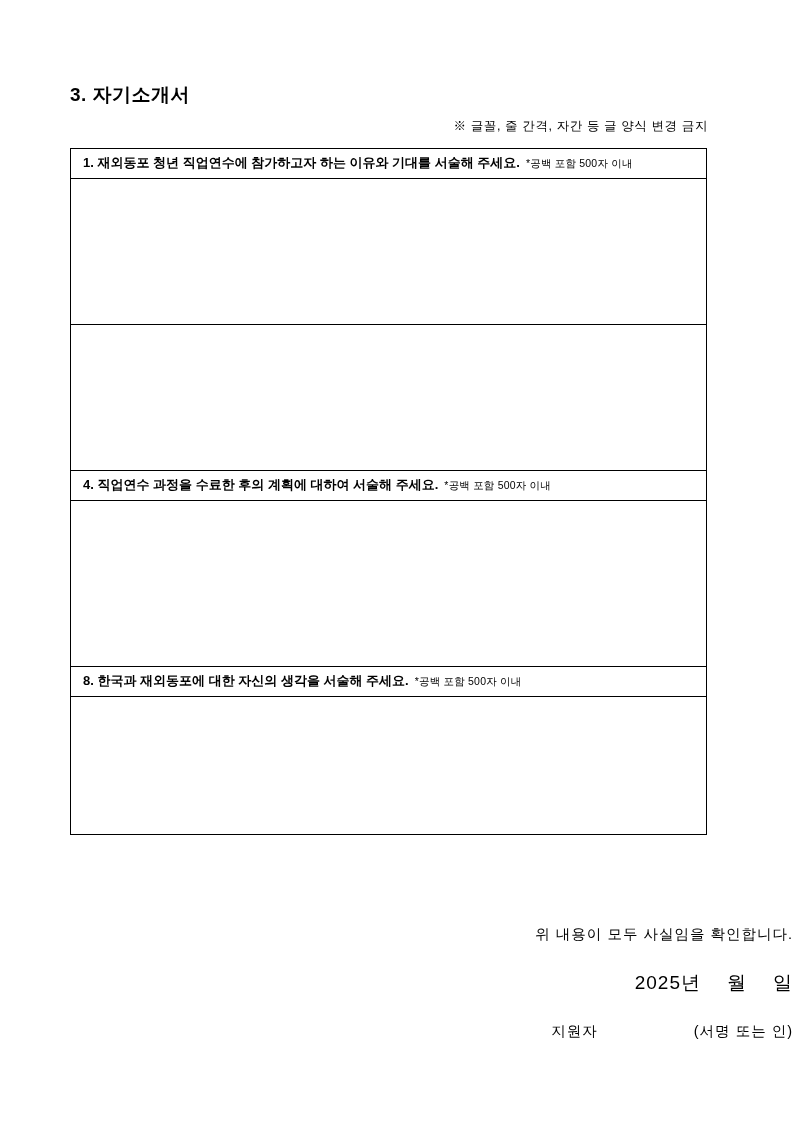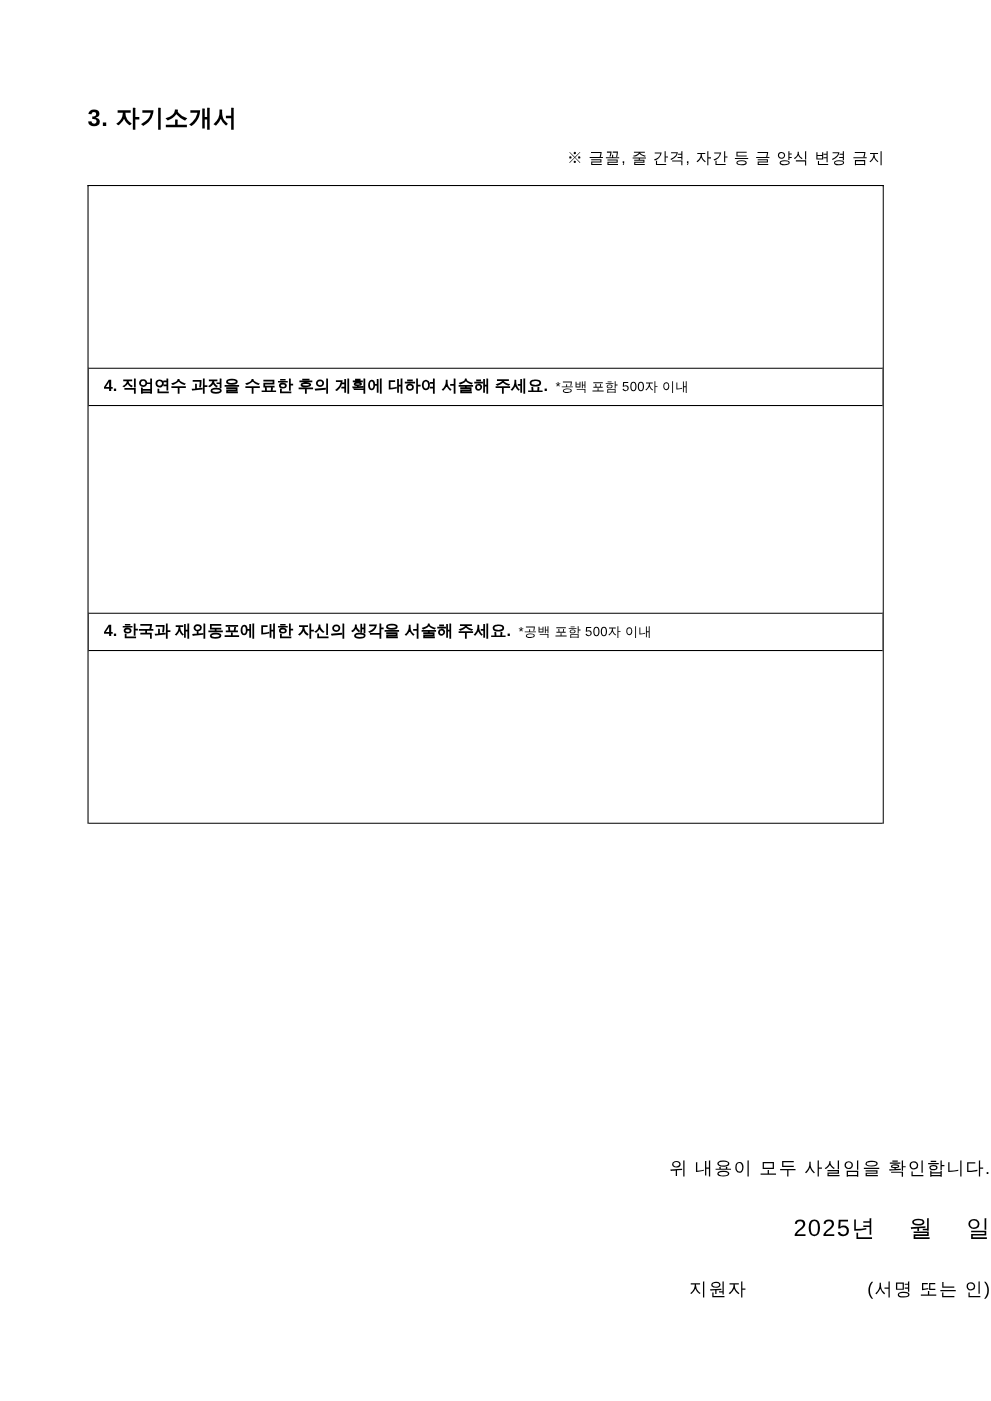--- a/index.html
+++ b/index.html
@@ -105,35 +105,41 @@
 <body>
 
 <div class="page">
 
   <div class="doc-title">3. 자기소개서</div>
 
   <div class="notice">※ 글꼴, 줄 간격, 자간 등 글 양식 변경 금지</div>
 
   <div class="table">
 
+    <div class="q-row">
+      <div class="q-head">
+        <span>1. 재외동포 청년 직업연수에 참가하고자 하는 이유와 기대를 서술해 주세요.</span><span class="limit">*공백 포함 500자 이내</span>
+      </div>
+      <div class="q-body h1"></div>
+    </div>
 
     <div class="q-row">
       <div class="q-body h2"></div>
     </div>
 
     <div class="q-row">
       <div class="q-head">
         <span>4. 직업연수 과정을 수료한 후의 계획에 대하여 서술해 주세요.</span><span class="limit">*공백 포함 500자 이내</span>
       </div>
       <div class="q-body h3"></div>
     </div>
 
     <div class="q-row">
       <div class="q-head">
-        <span>4. 한국과 재외동포에 대한 자신의 생각을 서술해 주세요.</span><span class="limit">*공백 포함 500자 이내</span>
+        <span>8. 한국과 재외동포에 대한 자신의 생각을 서술해 주세요.</span><span class="limit">*공백 포함 500자 이내</span>
       </div>
       <div class="q-body h4"></div>
     </div>
 
   </div>
 
   <div class="footer">
     <div class="footer-line">위 내용이 모두 사실임을 확인합니다.</div>
     <div class="footer-date">
       <span>2025년</span><span class="gap"></span><span>월</span><span class="gap"></span><span>일</span>

